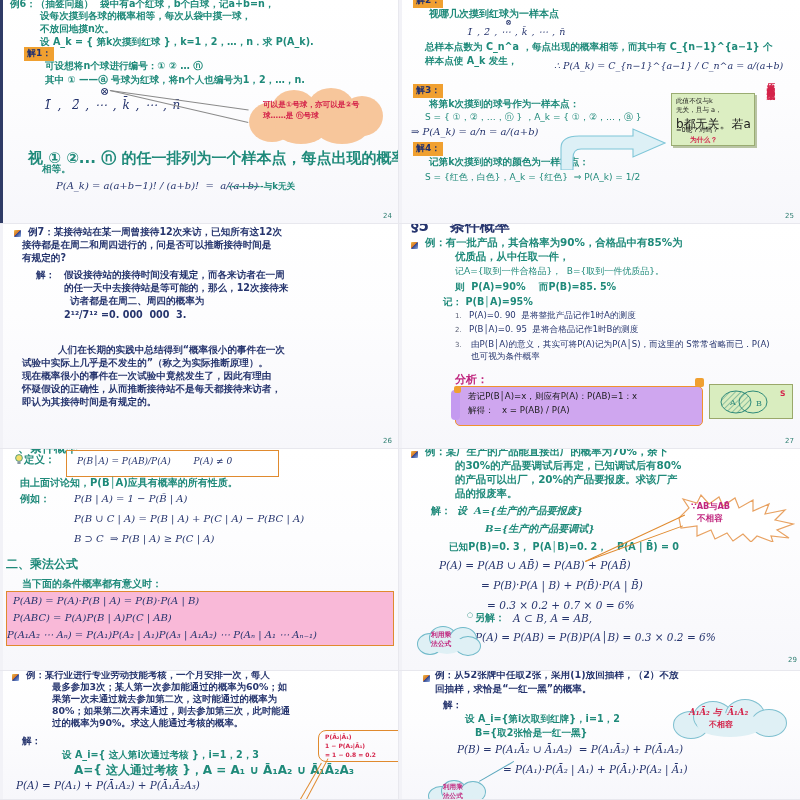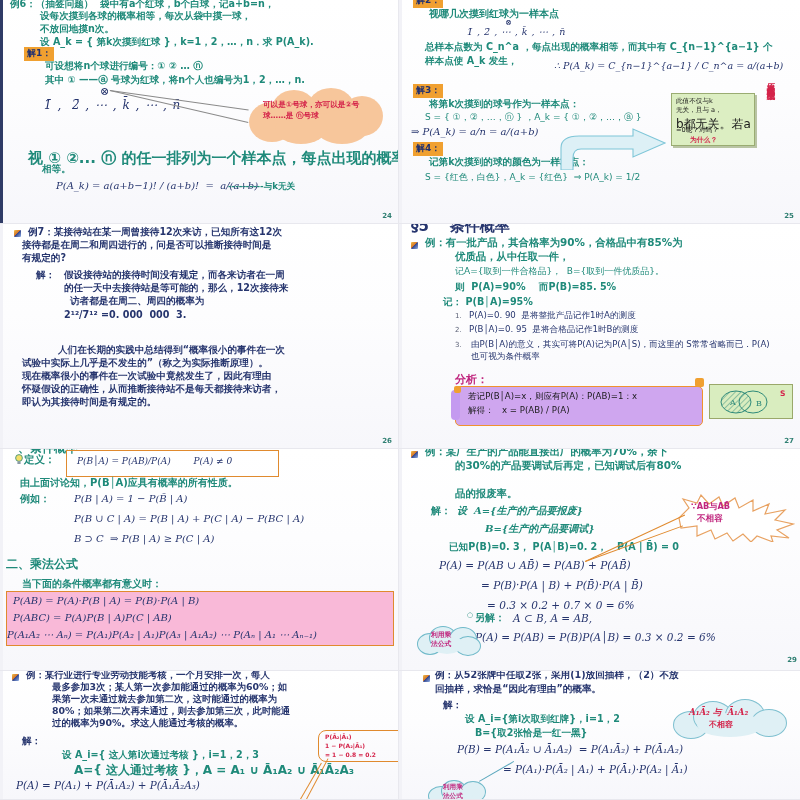--- a/index.html
+++ b/index.html
@@ -46,21 +46,21 @@
   .solTag{
     position:absolute;background:#f0a030;color:#203070;
     font-weight:bold;padding:0px 3px 1px 3px;
     font-family:"DejaVu Sans","Liberation Sans",sans-serif;
   }
   .bullet{
     position:absolute;width:7px;height:7px;
     background:linear-gradient(135deg,#f2c14a 0%,#d4762a 45%,#2e3f86 46%,#8fb0e8 100%);
     border-radius:1px;
   }
-  .pagenum{position:absolute;right:6px;bottom:3px;color:#2f7f72;font-size:7px;font-weight:bold;}
+  .pagenum{position:absolute;right:6px;bottom:3px;color:#2f7f72;font-size:7px;font-weight:normal;}
 
   
   .cloud{position:absolute;}
   .cloud .lobe{position:absolute;border-radius:50%;}
 
   .orangebox{
     position:absolute;border:1.2px solid #e08a2e;background:transparent;padding-left:41px;
   }
   .pinkbox{
     position:absolute;border:1.4px solid #e08a2e;background:#f9b9d8;
@@ -273,20 +273,21 @@
     </div>
   </div>
 
   <div class="slide col2">
     <div class="pane"></div>
     <div class="leftbar"></div>
 
     <div class="bullet" style="left:12px;top:2px;"></div>
     <div class="tx teal b" style="left:26px;top:-4px;font-size:10.4px;">例：某厂生产的产品能直接出厂的概率为70%，余下</div>
     <div class="tx teal b" style="left:56px;top:10px;font-size:10.4px;">的30%的产品要调试后再定，已知调试后有80%</div>
+    <div class="tx teal b" style="left:56px;top:24px;font-size:10.4px;">的产品可以出厂，20%的产品要报废。求该厂产</div>
     <div class="tx teal b" style="left:56px;top:38px;font-size:10.4px;">品的报废率。</div>
 
     <div class="tx teal b" style="left:32px;top:56px;font-size:10px;">解：</div>
     <div class="tx teal b math" style="left:58px;top:56px;font-size:10px;">设  A={生产的产品要报废}</div>
     <div class="tx teal b math" style="left:86px;top:74px;font-size:10px;">B={生产的产品要调试}</div>
 
     <div class="tx teal b" style="left:50px;top:92px;font-size:9.6px;">已知P(B)=0. 3， P(A│B)=0. 2，   P(A | B̄) = 0</div>
 
     <div class="tx navy math" style="left:40px;top:110px;font-size:10.5px;">P(A) = P(AB ∪ AB̄) = P(AB) + P(AB̄)</div>
     <div class="tx navy math" style="left:82px;top:130px;font-size:10.5px;">= P(B)·P(A | B) + P(B̄)·P(A | B̄)</div>
@@ -342,21 +343,21 @@
     <div class="leaderO" style="left:300px;top:128px;width:42px;transform:rotate(-60deg);"></div>
     <div class="leaderO" style="left:306px;top:128px;width:46px;transform:rotate(-62deg);"></div>
   </div>
 
   <div class="slide col2">
     <div class="pane"></div>
     <div class="leftbar"></div>
 
     <div class="bullet" style="left:24px;top:4px;"></div>
     <div class="tx navy b" style="left:36px;top:-2px;font-size:9.6px;">例：从52张牌中任取2张，采用(1)放回抽样，（2）不放</div>
-    <div class="tx navy b" style="left:36px;top:12px;font-size:9.6px;">回抽样，求恰是“因此有理由”的概率。</div>
+    <div class="tx navy b" style="left:36px;top:12px;font-size:9.6px;">回抽样，求恰是“一红一黑”的概率。</div>
 
     <div class="tx navy b" style="left:44px;top:28px;font-size:9.6px;">解：</div>
     <div class="tx teal b" style="left:66px;top:42px;font-size:9.6px;">设 A_i={第i次取到红牌}，i=1，2</div>
     <div class="tx teal b" style="left:76px;top:56px;font-size:9.6px;">B={取2张恰是一红一黑}</div>
 
     <div class="tx navy math" style="left:58px;top:72px;font-size:10.4px;">P(B) = P(A₁Ā₂ ∪ Ā₁A₂)  = P(A₁Ā₂) + P(Ā₁A₂)</div>
     <div class="tx navy math" style="left:104px;top:92px;font-size:10.4px;">= P(A₁)·P(Ā₂ | A₁) + P(Ā₁)·P(A₂ | Ā₁)</div>
 
     <div class="cloud" style="left:272px;top:28px;width:116px;height:40px;">
       <div class="lobe" style="left:2px;top:12px;width:34px;height:26px;background:#dff0f5;border:1px solid #7fc0d0;"></div>

